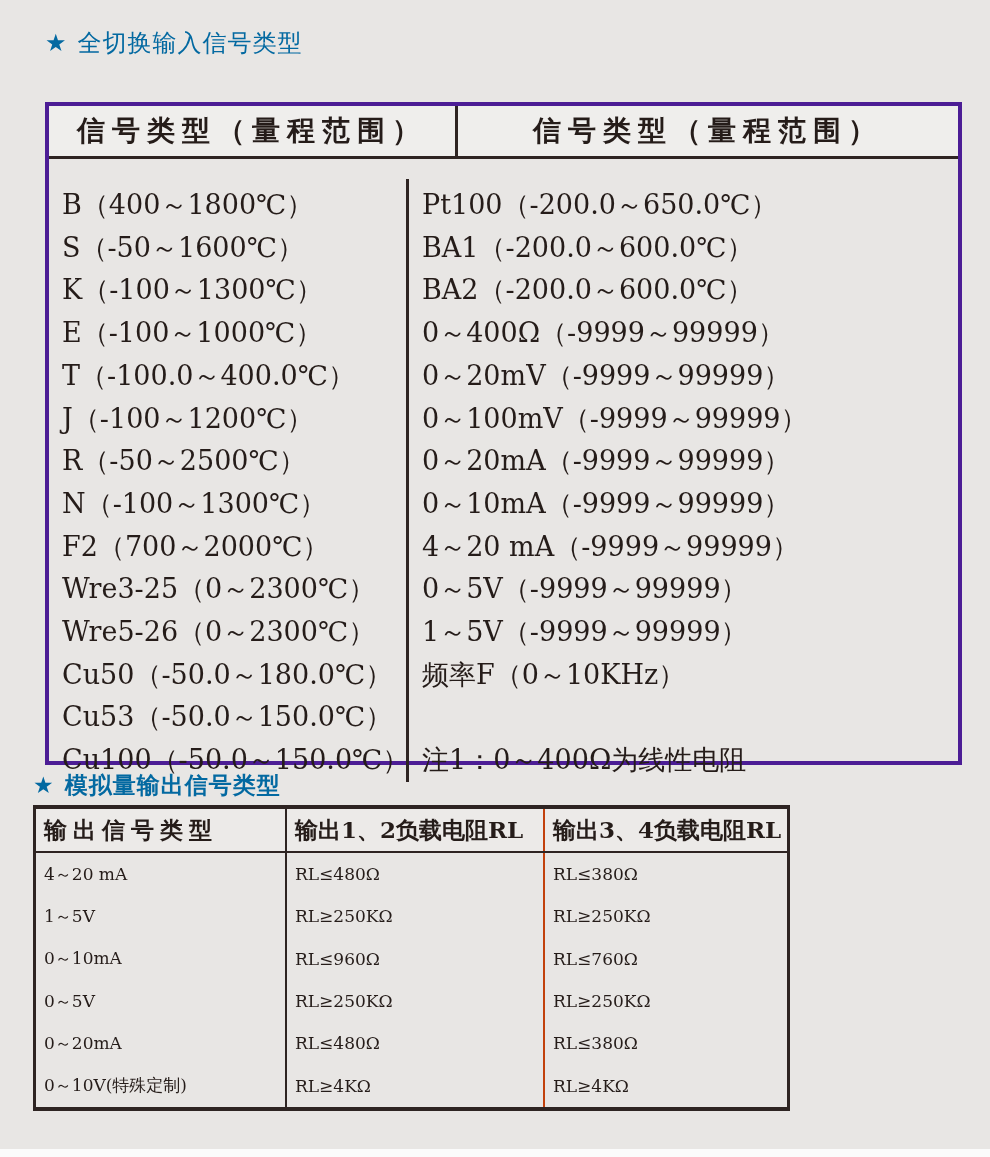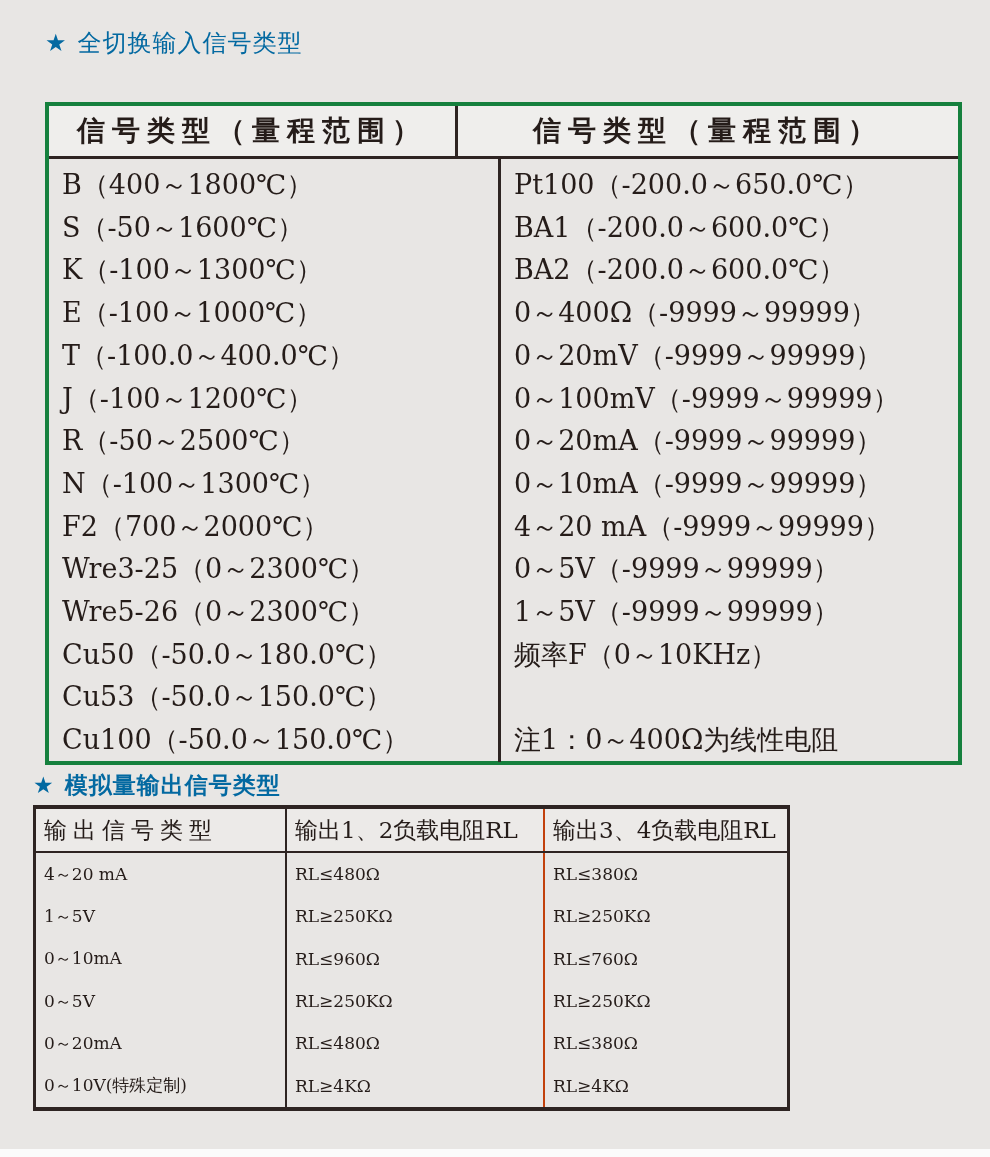--- a/index.html
+++ b/index.html
@@ -24,43 +24,43 @@
   }
   .sec-title .star{margin-right:10px;}
   .title1{left:45px;top:27px;font-size:24px;font-weight:500;letter-spacing:1px;}
   .title2{left:33px;top:770px;font-size:23px;font-weight:700;letter-spacing:1px;}
 
   
   .table1{
     position:absolute;
     left:45px;top:102px;
     width:917px;height:663px;
-    border:4px solid #15803d;
+    border:4px solid #4c1d95;
     box-sizing:border-box;
     background:#e8e6e4;
-    display:flex;flex-direction:column;
+    display:flex;flex-direction:column;gap:20px;
   }
   .t1-header{
     display:flex;
     border-bottom:3px solid #2e2422;
     background:#efeeec;
     height:50px;
     flex:0 0 auto;
   }
   .t1-hcell{
     display:flex;align-items:center;justify-content:center;
     font-size:28px;font-weight:700;
     letter-spacing:7px;
     white-space:nowrap;
   }
   .t1-hcell.hleft{width:406px;border-right:3px solid #2e2422;}
   .t1-hcell.hright{flex:1;}
   .t1-body{display:flex;flex:1;}
   .t1-col{padding:5px 0 0 13px;box-sizing:border-box;}
-  .t1-col.cleft{width:452px;border-right:3px solid #2e2422;}
+  .t1-col.cleft{width:360px;border-right:3px solid #2e2422;}
   .t1-col.cright{flex:1;}
   .sig-line{
     font-size:27px;
     line-height:42.7px;
     white-space:nowrap;
   }
   .sig-line.blank{visibility:hidden;}
 
   
   .table2{
@@ -82,21 +82,21 @@
   .t2-c{
     box-sizing:border-box;
     padding-left:8px;
     white-space:nowrap;
     align-self:stretch;
     display:flex;align-items:center;
   }
   .t2-c1{width:251px;border-right:2px solid #2e2422;}
   .t2-c2{width:258px;border-right:2px solid #c2410c;}
   .t2-c3{flex:1;text-align:right;}
-  .t2-head .t2-c{font-size:23px;font-weight:400;}
+  .t2-head .t2-c{font-size:23px;font-weight:700;}
   .t2-head .t2-c1{letter-spacing:6px;}
   .t2-body-cell{font-size:17px;}
   .bottom-strip{
     position:absolute;left:0;bottom:0;
     width:990px;height:8px;background:#fbfbfb;
   }
 </style>
 </head>
 <body>
 

